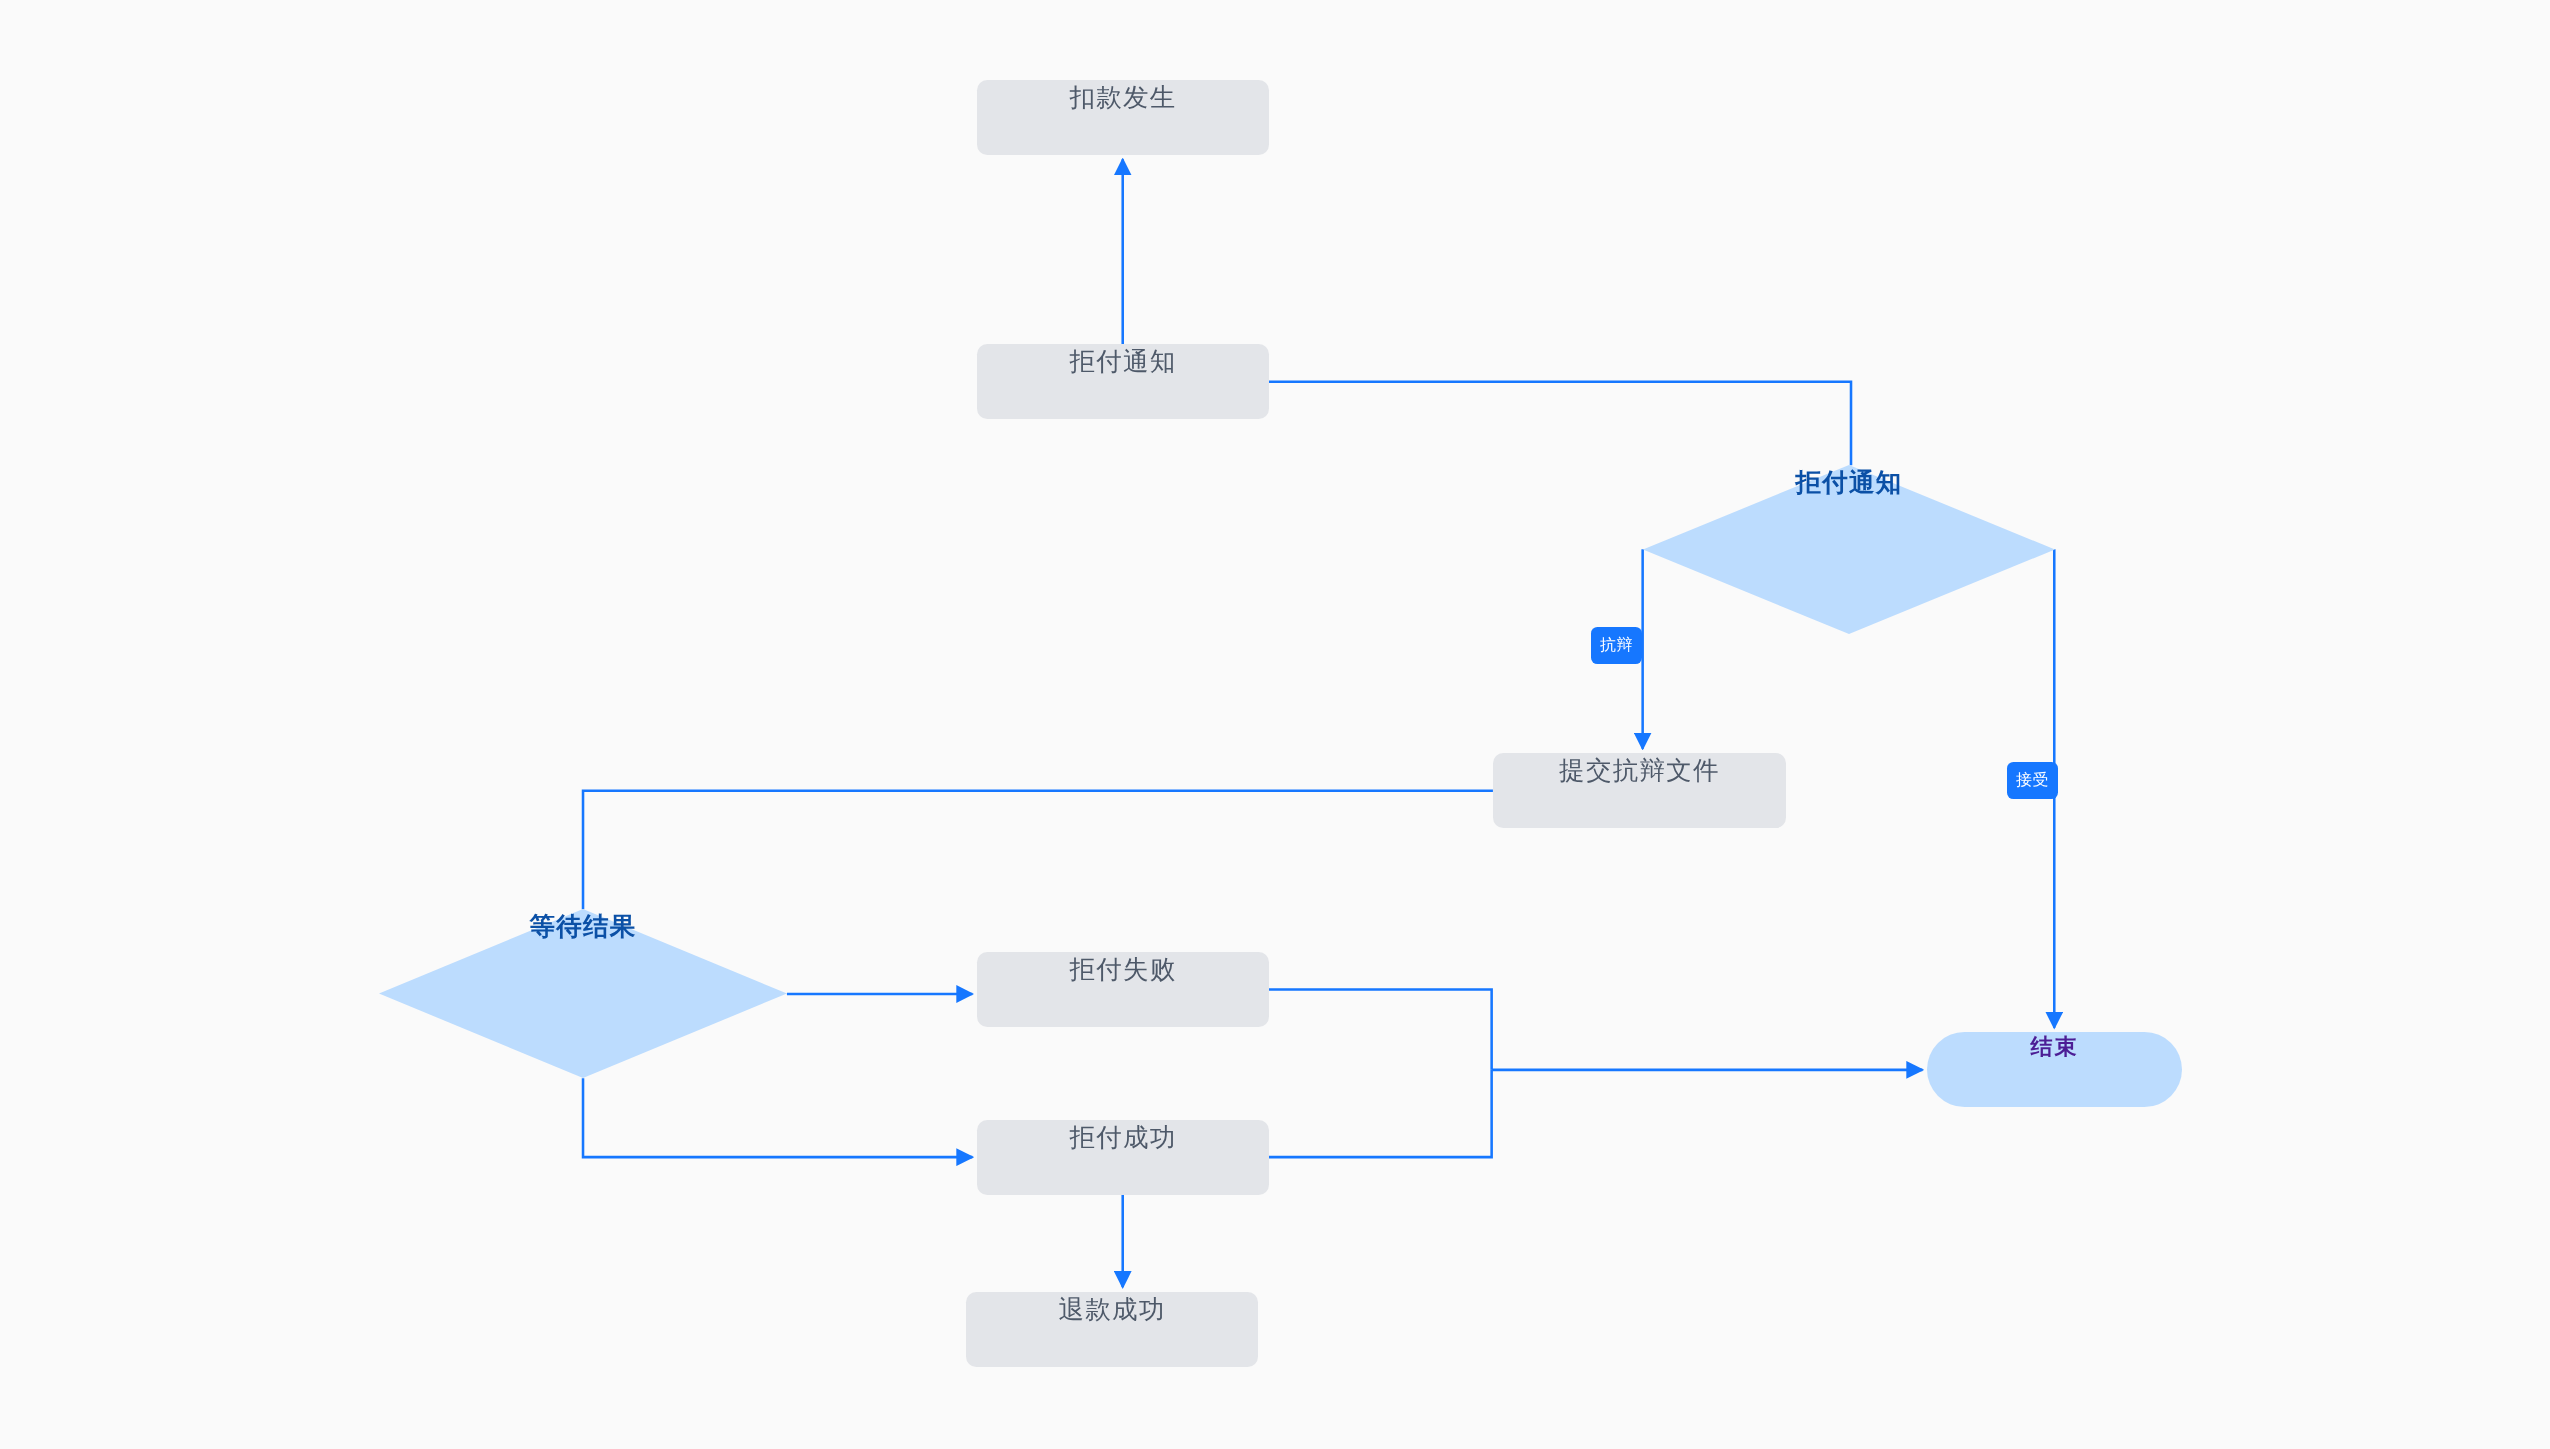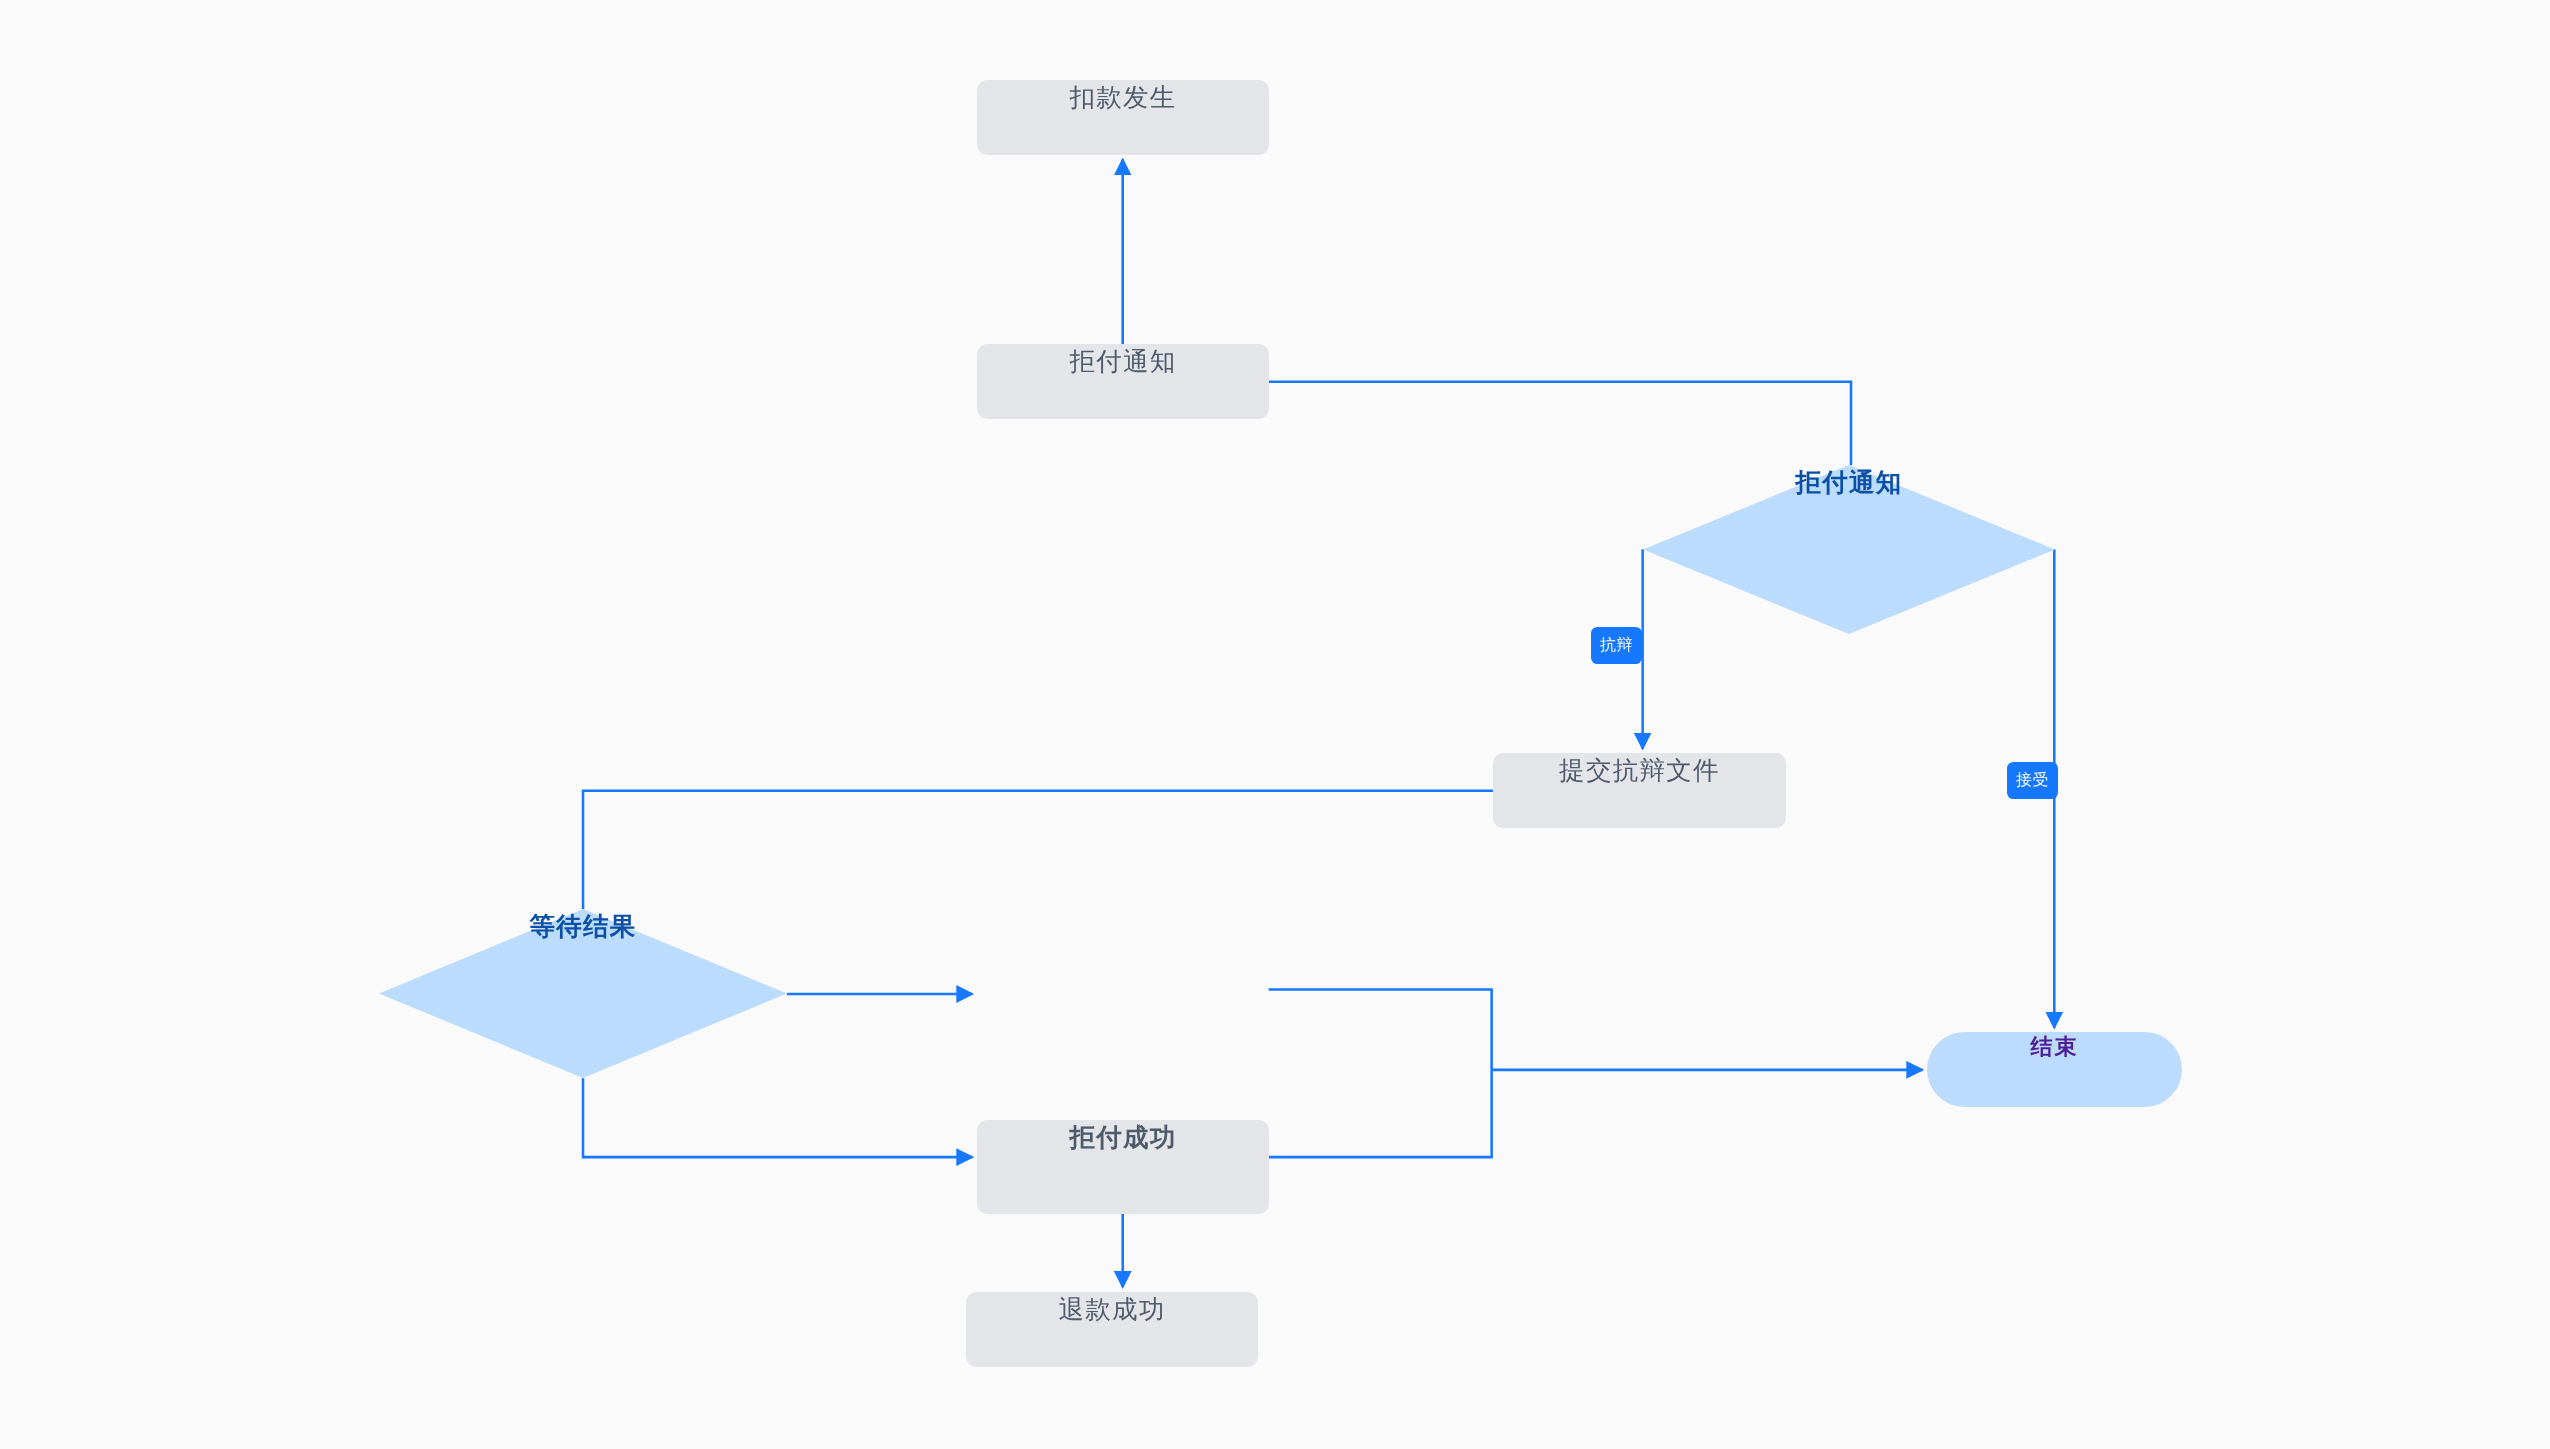--- a/index.html
+++ b/index.html
@@ -136,22 +136,25 @@
 
   <div class="node process" style="left:1493px; top:753px; width:293px; height:75px;">
     <span class="node-label">提交抗辩文件</span>
   </div>
 
   <div class="node decision" style="left:379px; top:909px; width:408px; height:169px;">
     <div class="diamond-shape"></div>
     <span class="node-label">等待结果</span>
   </div>
 
+  <div class="node process" style="left:977px; top:952px; width:292px; height:75px;">
+    <span class="node-label">拒付失败</span>
+  </div>
 
-  <div class="node process" style="left:977px; top:1120px; width:292px; height:94px;font-weight:bold;">
+  <div class="node process" style="left:977px; top:1120px; width:292px; height:75px;">
     <span class="node-label">拒付成功</span>
   </div>
 
   <div class="node process" style="left:966px; top:1292px; width:292px; height:75px;">
     <span class="node-label">退款成功</span>
   </div>
 
   <div class="node terminator" style="left:1927px; top:1032px; width:255px; height:75px;">
     <span class="node-label">结束</span>
   </div>

